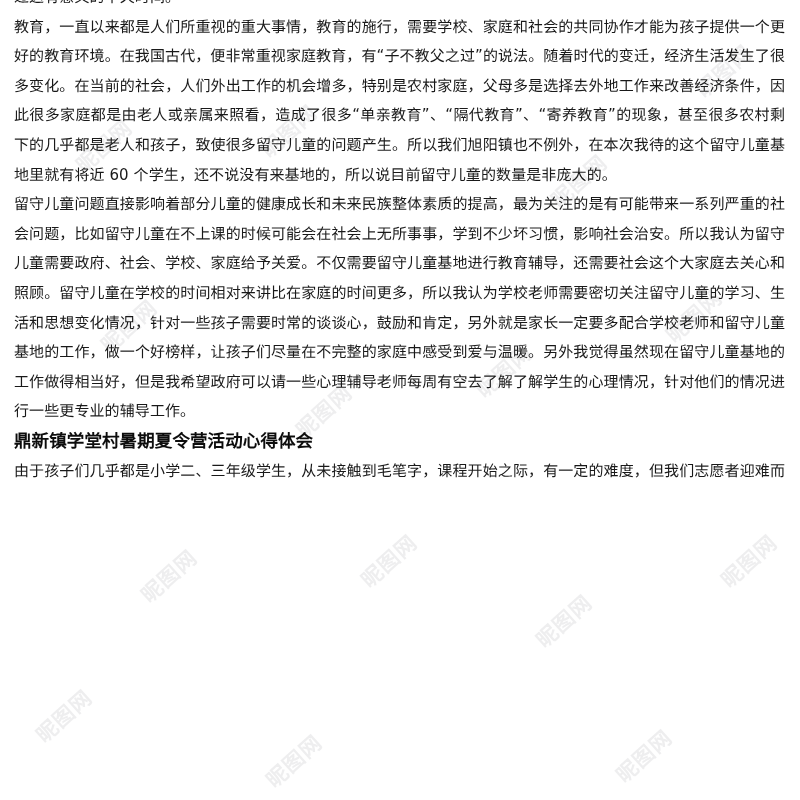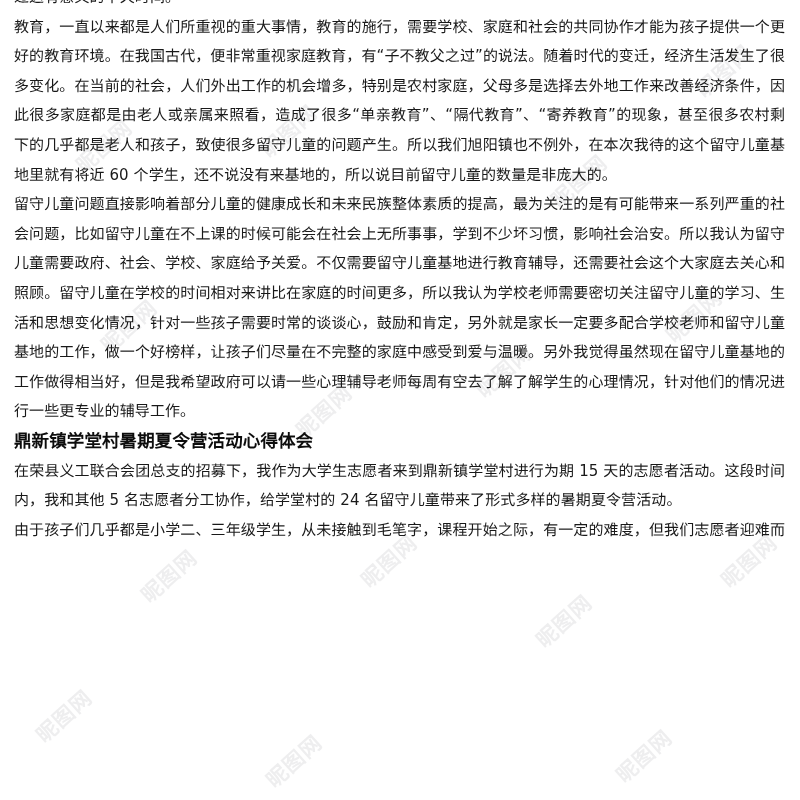--- a/index.html
+++ b/index.html
@@ -111,19 +111,18 @@
 
     <p class="para">过这有意义的十天时间。</p>
 
     <p class="para">教育，一直以来都是人们所重视的重大事情，教育的施行，需要学校、家庭和社会的共同协作才能为孩子提供一个更好的教育环境。在我国古代，便非常重视家庭教育，有“子不教父之过”的说法。随着时代的变迁，经济生活发生了很多变化。在当前的社会，人们外出工作的机会增多，特别是农村家庭，父母多是选择去外地工作来改善经济条件，因此很多家庭都是由老人或亲属来照看，造成了很多“单亲教育”、“隔代教育”、“寄养教育”的现象，甚至很多农村剩下的几乎都是老人和孩子，致使很多留守儿童的问题产生。所以我们旭阳镇也不例外，在本次我待的这个留守儿童基地里就有将近 60 个学生，还不说没有来基地的，所以说目前留守儿童的数量是非庞大的。</p>
 
     <p class="para">留守儿童问题直接影响着部分儿童的健康成长和未来民族整体素质的提高，最为关注的是有可能带来一系列严重的社会问题，比如留守儿童在不上课的时候可能会在社会上无所事事，学到不少坏习惯，影响社会治安。所以我认为留守儿童需要政府、社会、学校、家庭给予关爱。不仅需要留守儿童基地进行教育辅导，还需要社会这个大家庭去关心和照顾。留守儿童在学校的时间相对来讲比在家庭的时间更多，所以我认为学校老师需要密切关注留守儿童的学习、生活和思想变化情况，针对一些孩子需要时常的谈谈心，鼓励和肯定，另外就是家长一定要多配合学校老师和留守儿童基地的工作，做一个好榜样，让孩子们尽量在不完整的家庭中感受到爱与温暖。另外我觉得虽然现在留守儿童基地的工作做得相当好，但是我希望政府可以请一些心理辅导老师每周有空去了解了解学生的心理情况，针对他们的情况进行一些更专业的辅导工作。</p>
 
 
     <h2 class="heading">鼎新镇学堂村暑期夏令营活动心得体会</h2>
 
-    <p class="para">在荣县义工联合会团总支的招募下，我作为大学生志愿者来到鼎新镇学堂村进行为期 15 天的志愿者活动。这段时间内，我和其他 5 名志愿者分工协作，给学堂村的 24 名留守儿童带来了形式多样的暑期夏令营活动。</p>
 
 
     <p class="para clipped-bottom">由于孩子们几乎都是小学二、三年级学生，从未接触到毛笔字，课程开始之际，有一定的难度，但我们志愿者迎难而上，从最基础的握笔姿势、坐姿教起，从一点一横、一撇一捺最基本的笔画学起。书法课堂上，以讲述书法知识为辅，以毛笔字练习为主。慢慢的，练习时间</p>
 
   </div>
 </div>
 
 </body></html>

